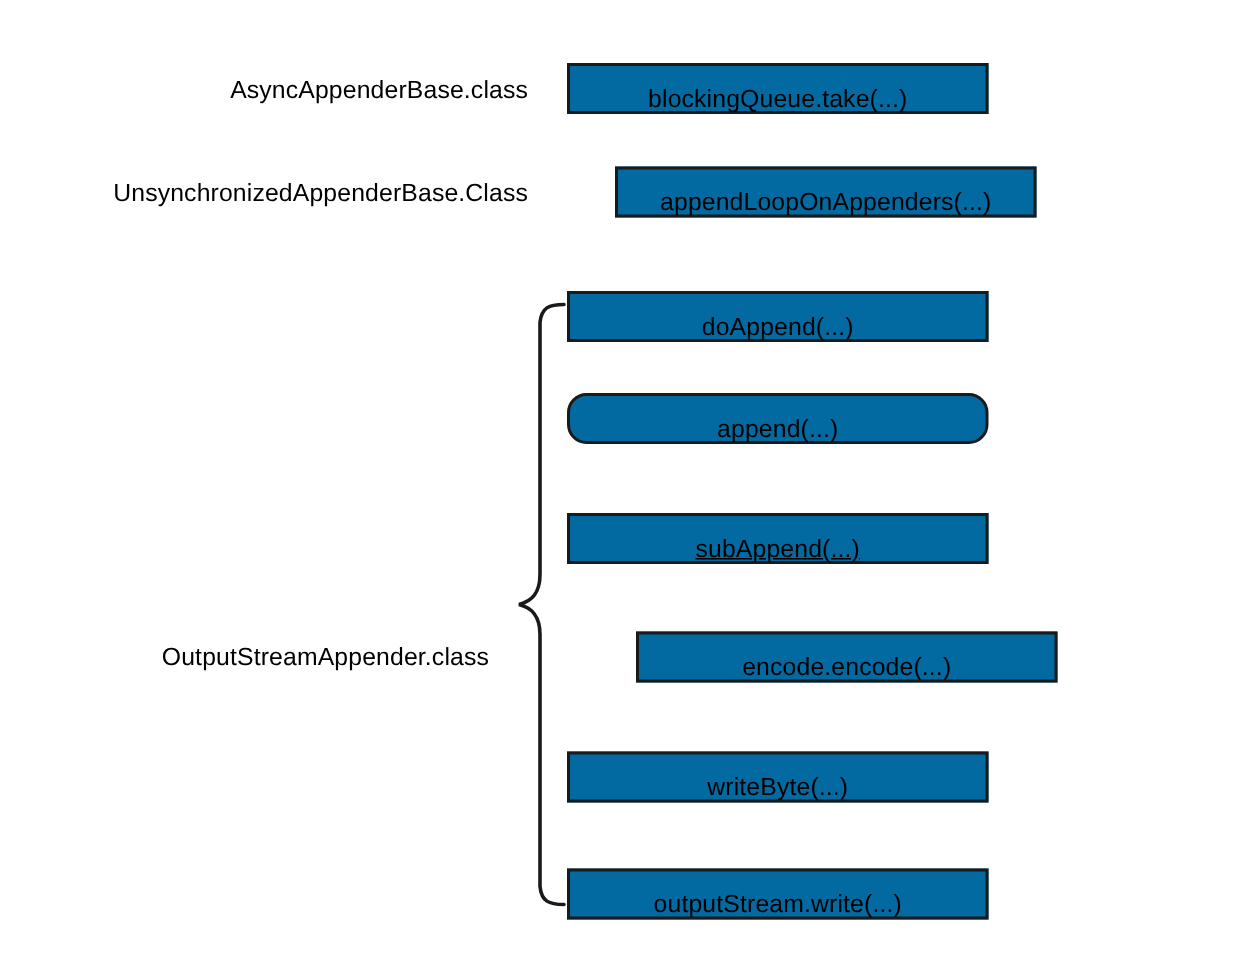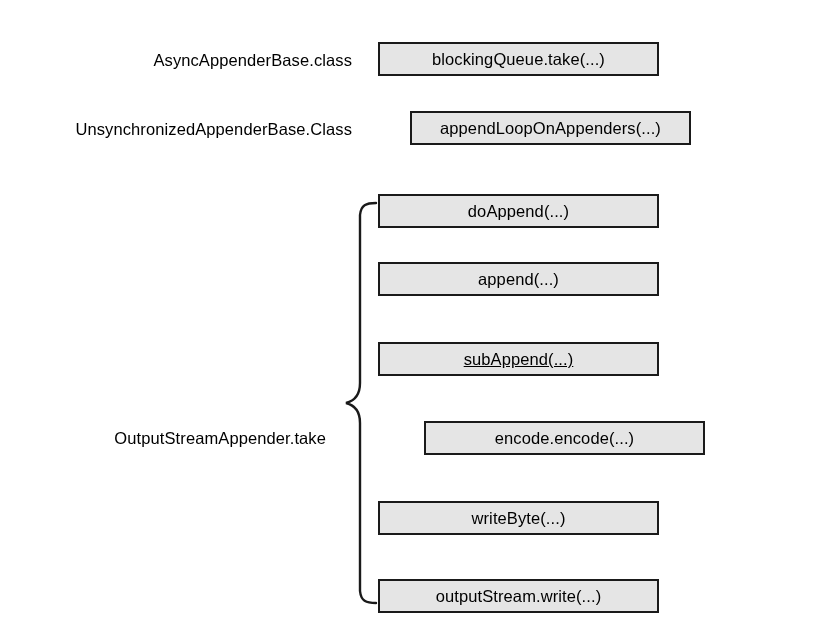--- a/index.html
+++ b/index.html
@@ -27,23 +27,23 @@
     white-space: nowrap;
     letter-spacing: 0.1px;
   }
   .method-box {
     position: absolute;
     left: 378px;
     width: 281px;
     height: 34px;
     box-sizing: border-box;
     border: 2px solid #1a1a1a;
-    background: #e5e5e5;
+    background: #0369a1;
     display: flex;
-    align-items: center;
+    align-items: flex-end;
     justify-content: center;
   }
   .method-box span {
     font-size: 16.5px;
     line-height: 1;
     color: #000000;
     white-space: nowrap;
     letter-spacing: 0.1px;
   }
   .brace {
@@ -62,21 +62,21 @@
 </style>
 </head>
 <body>
 
 <div id="canvas">
 
   <div class="class-label" style="right:473px; top:52px;">AsyncAppenderBase.class</div>
 
   <div class="class-label" style="right:473px; top:121px;text-align:center;">UnsynchronizedAppenderBase.Class</div>
 
-  <div class="class-label" style="right:499px; top:430px;">OutputStreamAppender.take</div>
+  <div class="class-label" style="right:499px; top:430px;">OutputStreamAppender.class</div>
 
   <div class="brace">
     <svg viewBox="0 0 50 410" xmlns="http://www.w3.org/2000/svg" aria-hidden="true">
       <path d="M 44 5
                C 34 5, 29 7, 28 17
                L 28 185
                C 28 198, 22 203, 14 205
                C 22 207, 28 212, 28 225
                L 28 393
                C 29 403, 34 405, 44 405" fill="none" stroke="#1a1a1a" stroke-width="2.4" stroke-linecap="round"></path>
@@ -88,21 +88,21 @@
   </div>
 
   <div class="method-box" style="top:111px;margin-left:32px;">
     <span>appendLoopOnAppenders(...)</span>
   </div>
 
   <div class="method-box" style="top:194px;">
     <span>doAppend(...)</span>
   </div>
 
-  <div class="method-box" style="top:262px;">
+  <div class="method-box" style="top:262px;border-radius:13px;">
     <span>append(...)</span>
   </div>
 
   <div class="method-box" style="top:342px;text-decoration:underline;">
     <span>subAppend(...)</span>
   </div>
 
   <div class="method-box" style="top:421px;margin-left:46px;">
     <span>encode.encode(...)</span>
   </div>

